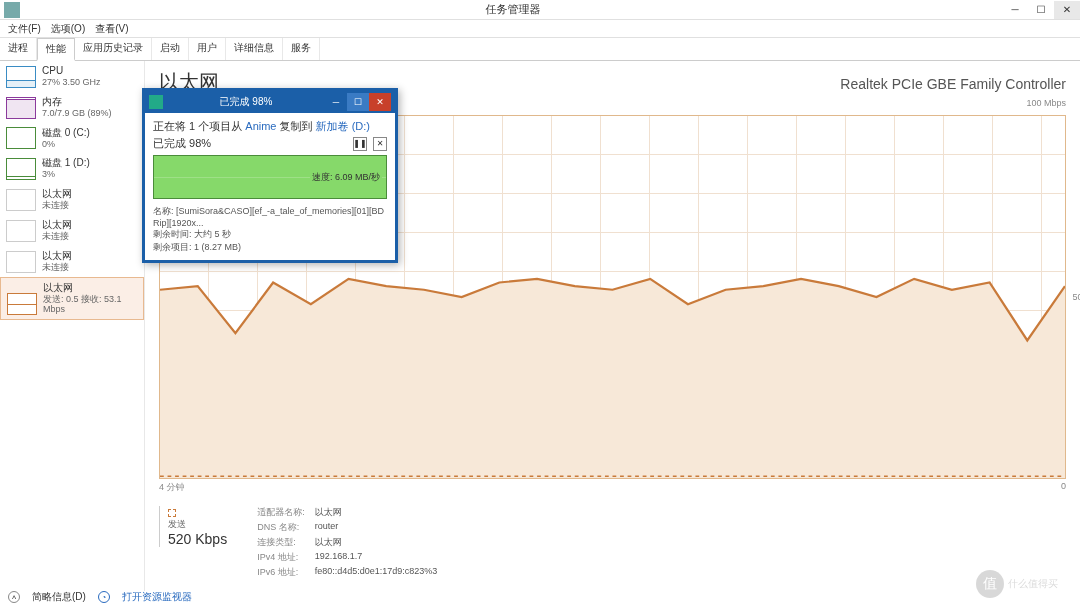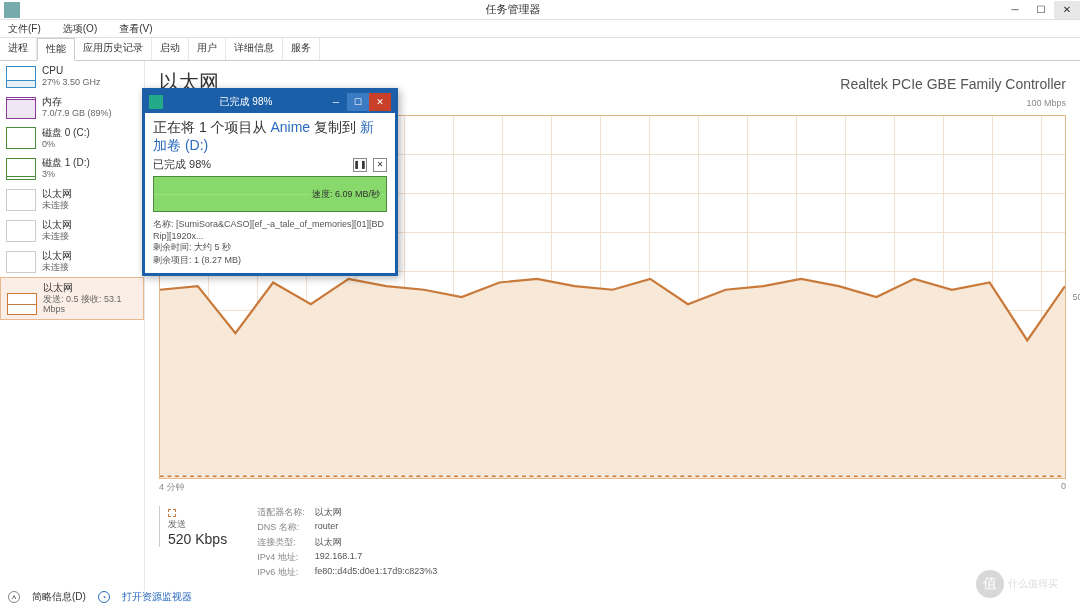--- a/index.html
+++ b/index.html
@@ -5,21 +5,21 @@
 * { margin: 0; padding: 0; box-sizing: border-box; font-family: "Microsoft YaHei", "Segoe UI", sans-serif; }
 body { width: 1080px; height: 608px; background: #fff; overflow: hidden; position: relative; font-size: 11px; color: #333; }
 
 .titlebar { height: 20px; background: #fff; display: flex; align-items: center; border-bottom: 1px solid #e0e0e0; justify-content: flex-end; }
 .titlebar .icon { width: 16px; height: 16px; margin: 0 4px; background: #7aa; }
 .titlebar .title { flex: 1; text-align: center; font-size: 11px; }
 .titlebar .winbtns { display: flex; }
 .titlebar .winbtn { width: 26px; height: 18px; display: flex; align-items: center; justify-content: center; font-size: 10px; }
 .titlebar .winbtn.close { background: #e8e8e8; }
 
-.menubar { height: 18px; display: flex; padding: 0 4px; gap: 14px; border-bottom: 1px solid #e0e0e0; font-size: 10px; align-items: center; }
+.menubar { height: 18px; display: flex; padding: 0 4px; gap: 2px; border-bottom: 1px solid #e0e0e0; font-size: 10px; align-items: center; }
 .menubar span { padding: 0 4px; }
 
 .tabs { display: flex; border-bottom: 1px solid #ccc; font-size: 10px; }
 .tabs .tab { padding: 3px 8px; border-right: 1px solid #e8e8e8; }
 .tabs .tab.active { background: #fff; border-bottom: 2px solid #fff; margin-bottom: -1px; border-top: 1px solid #ccc; border-left: 1px solid #ccc; border-right: 1px solid #ccc; }
 
 .content { display: flex; height: 530px; }
 
 .sidebar { width: 145px; border-right: 1px solid #e8e8e8; overflow-y: auto; }
 .side-item { display: flex; padding: 4px 6px; gap: 6px; align-items: flex-end; cursor: pointer; }
@@ -66,26 +66,26 @@
 .dialog { position: absolute; left: 142px; top: 88px; width: 256px; background: #fff; border: 3px solid #1b5fa8; box-shadow: 2px 2px 8px rgba(0,0,0,0.3); z-index: 10; font-size: 10px; }
 .dialog-title { height: 22px; background: #1b5fa8; color: #fff; display: flex; align-items: center; padding: 0 4px; }
 .dialog-title .dicon { width:14px; height:14px; background:#2a8; margin-right:4px; }
 .dialog-title .dt { flex:1; text-align:center; font-size:10px; }
 .dialog-title .dbtns { display:flex; }
 .dialog-title .dbtn { width:22px; height:18px; display:flex; align-items:center; justify-content:center; font-size:9px; }
 .dialog-title .dbtn.min { background:#1b5fa8; }
 .dialog-title .dbtn.max { background:#3a7bc4; }
 .dialog-title .dbtn.cls { background:#c8402a; }
 .dialog-body { padding: 6px 8px; }
-.dialog-body .copying { font-size:14px; }
+.dialog-body .copying { font-size:11px; }
 .dialog-body .copying .lnk { color:#2a6bbf; }
 .dialog-body .done { font-size:11px; margin:2px 0; }
 .dialog-body .ctrls { float:right; display:flex; gap:6px; }
 .dialog-body .ctrls .cbtn { width:14px; height:14px; border:1px solid #888; display:flex; align-items:center; justify-content:center; font-size:8px; }
-.dialog-body .prog-chart { height:36px; border:1px solid #4a8c3a; background:#86d96a; position:relative; margin-top:2px; overflow:hidden; }
+.dialog-body .prog-chart { height:44px; border:1px solid #4a8c3a; background:#86d96a; position:relative; margin-top:2px; overflow:hidden; }
 .dialog-body .prog-chart::before { content:""; position:absolute; left:0; right:0; top:50%; height:1px; background:#fff3; }
 .dialog-body .prog-chart .speed { position:absolute; right:4px; top:50%; transform:translateY(-50%); font-size:9px; color:#333; background:#86d96a; padding:0 2px;}
 .dialog-body .fname { font-size:9px; color:#555; margin-top:6px; word-break:break-all; }
 .dialog-body .rem { font-size:9px; color:#555; }
 .dialog-body .less { margin-top:8px; display:flex; align-items:center; gap:4px; font-size:9px; }
 .dialog-body .less .chev { width:12px; height:12px; border:1px solid #888; border-radius:50%; display:flex; align-items:center; justify-content:center; font-size:7px;}
 
 .watermark { position:absolute; right:8px; bottom:8px; width:96px; height:32px; opacity:.15; display:flex; align-items:center; gap:4px; font-size:10px; color:#000; }
 .watermark .wicon { width:28px; height:28px; border-radius:50%; background:#000; color:#fff; display:flex; align-items:center; justify-content:center; font-size:14px;}
 </style>

